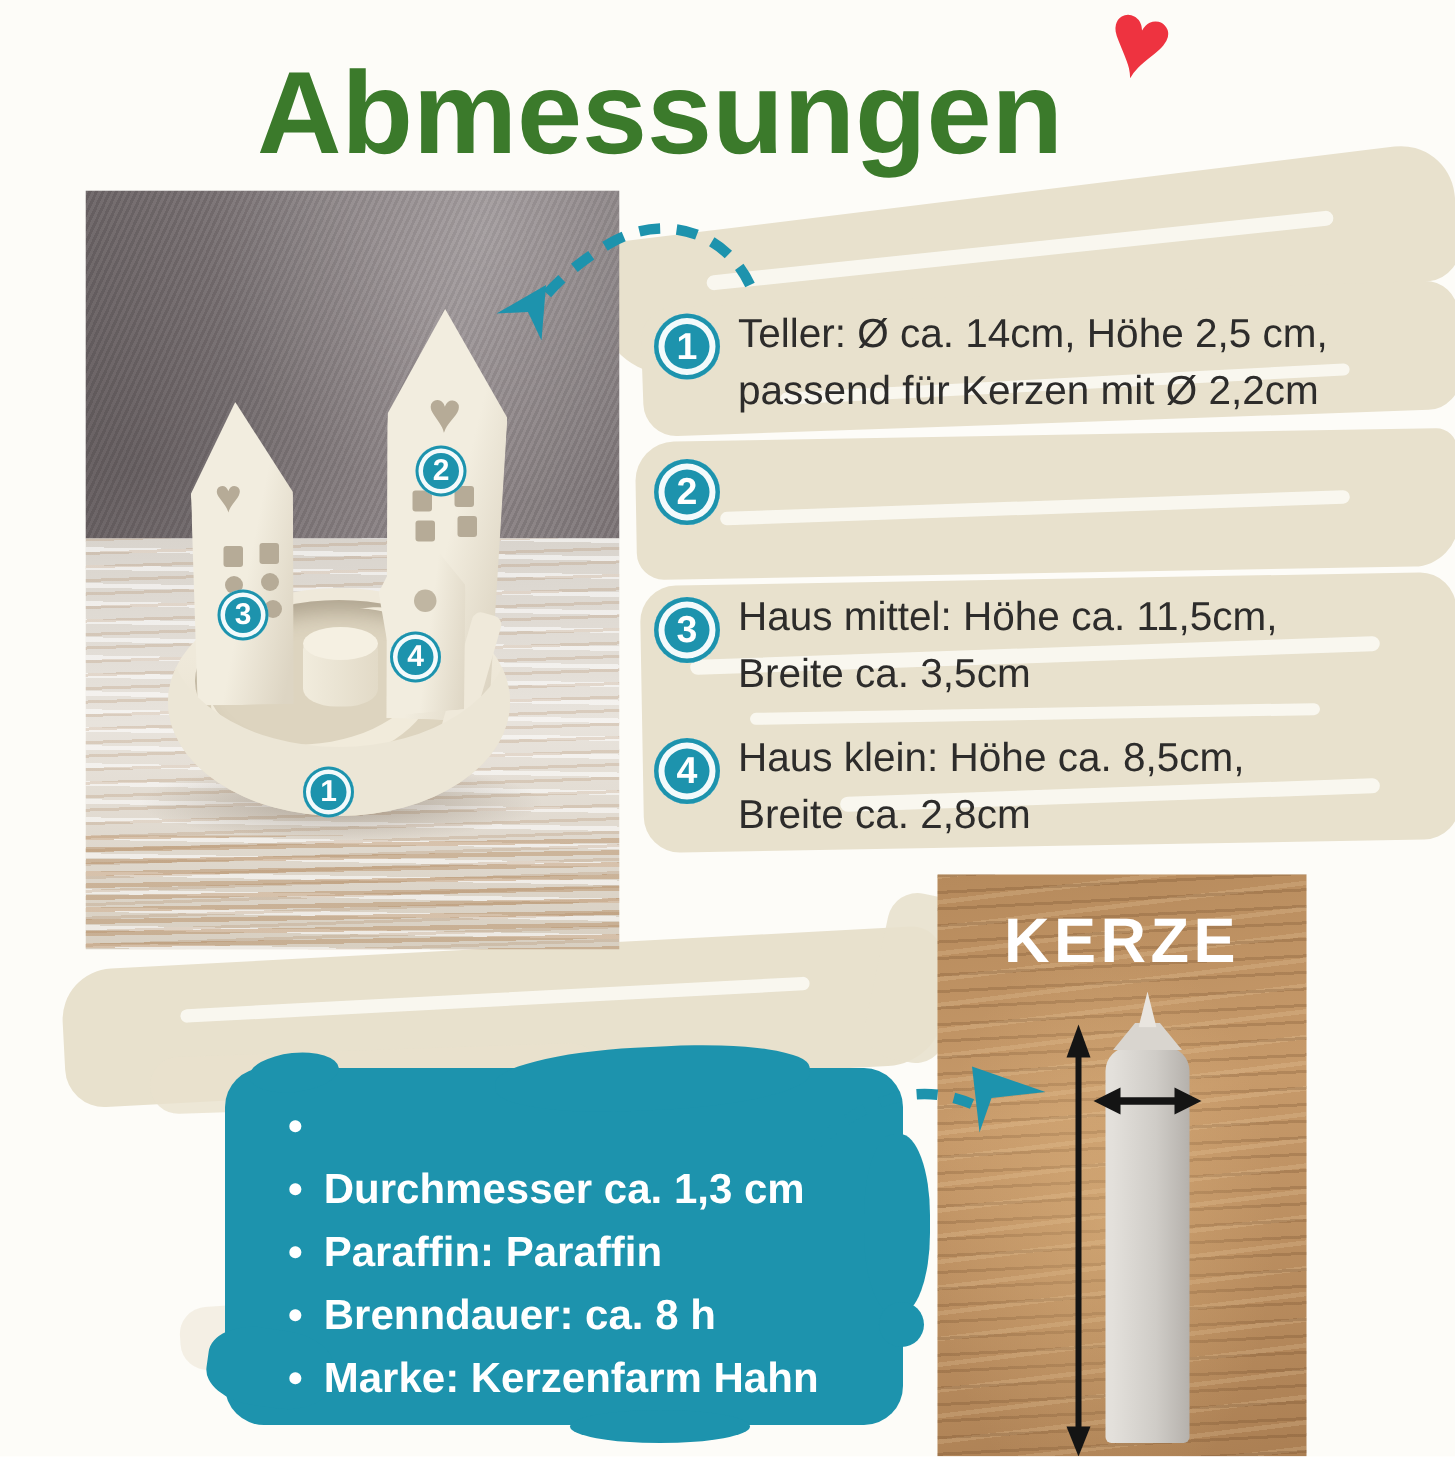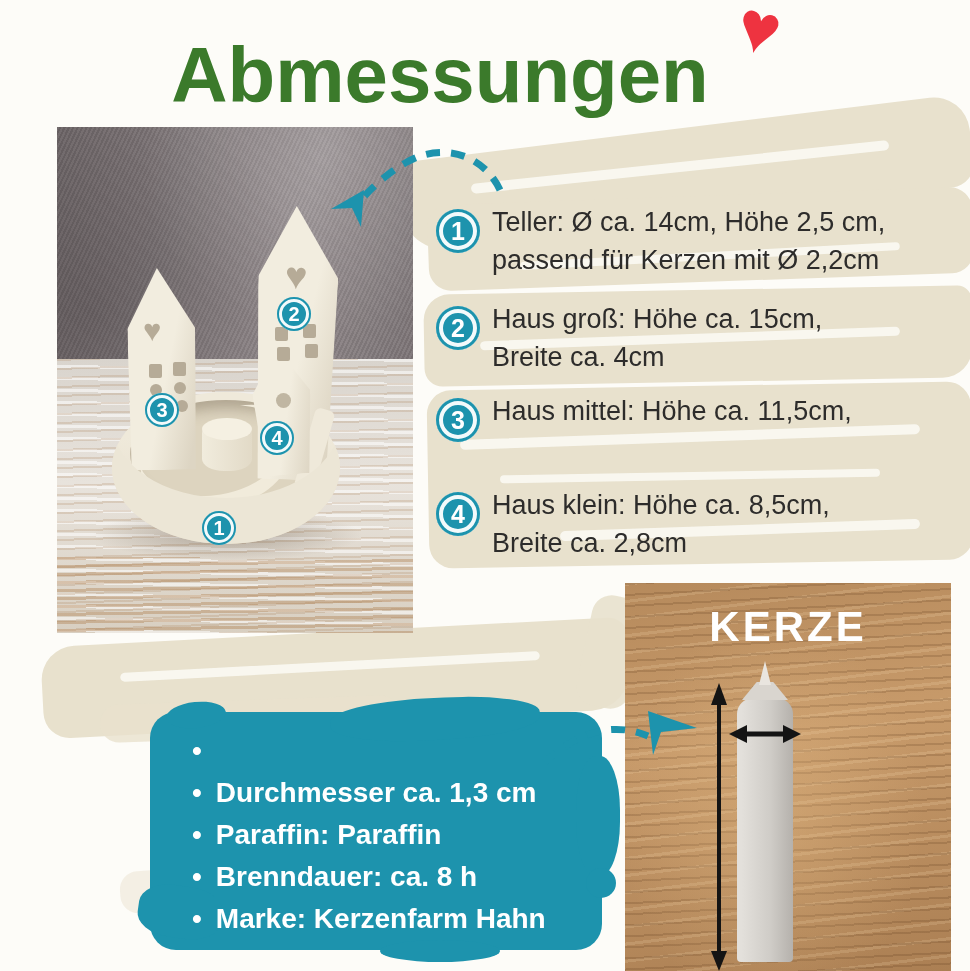--- a/index.html
+++ b/index.html
@@ -119,21 +119,21 @@
   .b3{left:576px;top:756px;width:44px;height:120px;border-radius:45%;z-index:3;}
   .b4{left:166px;top:702px;width:60px;height:26px;border-radius:50%;transform:rotate(-6deg);z-index:3;}
   .b5{left:380px;top:940px;width:120px;height:22px;border-radius:50%;z-index:3;}
   .b6{left:586px;top:868px;width:30px;height:30px;border-radius:50%;z-index:3;}
   .specs{position:absolute;left:192px;top:730px;z-index:4;}
   .spec-line{display:flex;align-items:baseline;font-size:28px;font-weight:700;color:#ffffff;line-height:42px;white-space:nowrap;}
   .dot{margin-right:14px;font-size:28px;}
 
   
   .photo2{
-    position:absolute;left:625px;top:583px;width:326px;height:388px;overflow:hidden;z-index:2;
+    position:absolute;left:625px;top:583px;width:246px;height:388px;overflow:hidden;z-index:2;
     background:
       radial-gradient(ellipse at 45% 60%, rgba(235,195,140,.35) 0%, rgba(0,0,0,0) 60%),
       repeating-linear-gradient(177deg, rgba(90,55,25,.20) 0 2px, rgba(0,0,0,0) 2px 11px),
       repeating-linear-gradient(173deg, rgba(255,230,190,.16) 0 3px, rgba(0,0,0,0) 3px 17px),
       linear-gradient(170deg,#b68a5c,#c79a6a 40%,#ab7f53);
   }
   .kerze-label{position:absolute;left:0;top:20px;width:100%;text-align:center;
     color:#fff;font-size:42px;font-weight:700;letter-spacing:3px;}
   .candle-body{position:absolute;left:112px;top:115px;width:56px;height:264px;
     background:linear-gradient(90deg,#e3e0db 8%,#cfccc7 60%,#b5b1ac);border-radius:16px 16px 4px 4px;}
@@ -209,29 +209,26 @@
 
   <div class="mrow r1">
     <div class="badge">1</div>
     <div class="mtext">
       <div>Teller: Ø ca. 14cm, Höhe 2,5 cm,</div>
       <div>passend für Kerzen mit Ø 2,2cm</div>
     </div>
   </div>
   <div class="mrow r2">
     <div class="badge">2</div>
-    <div class="mtext">
-      <div>Haus groß: Höhe ca. 15cm,</div>
-      <div>Breite ca. 4cm</div>
-    </div>
   </div>
   <div class="mrow r3">
     <div class="badge">3</div>
     <div class="mtext">
       <div>Haus mittel: Höhe ca. 11,5cm,</div>
+      <div>Breite ca. 3,5cm</div>
     </div>
   </div>
   <div class="mrow r4">
     <div class="badge">4</div>
     <div class="mtext">
       <div>Haus klein: Höhe ca. 8,5cm,</div>
       <div>Breite ca. 2,8cm</div>
     </div>
   </div>
 

